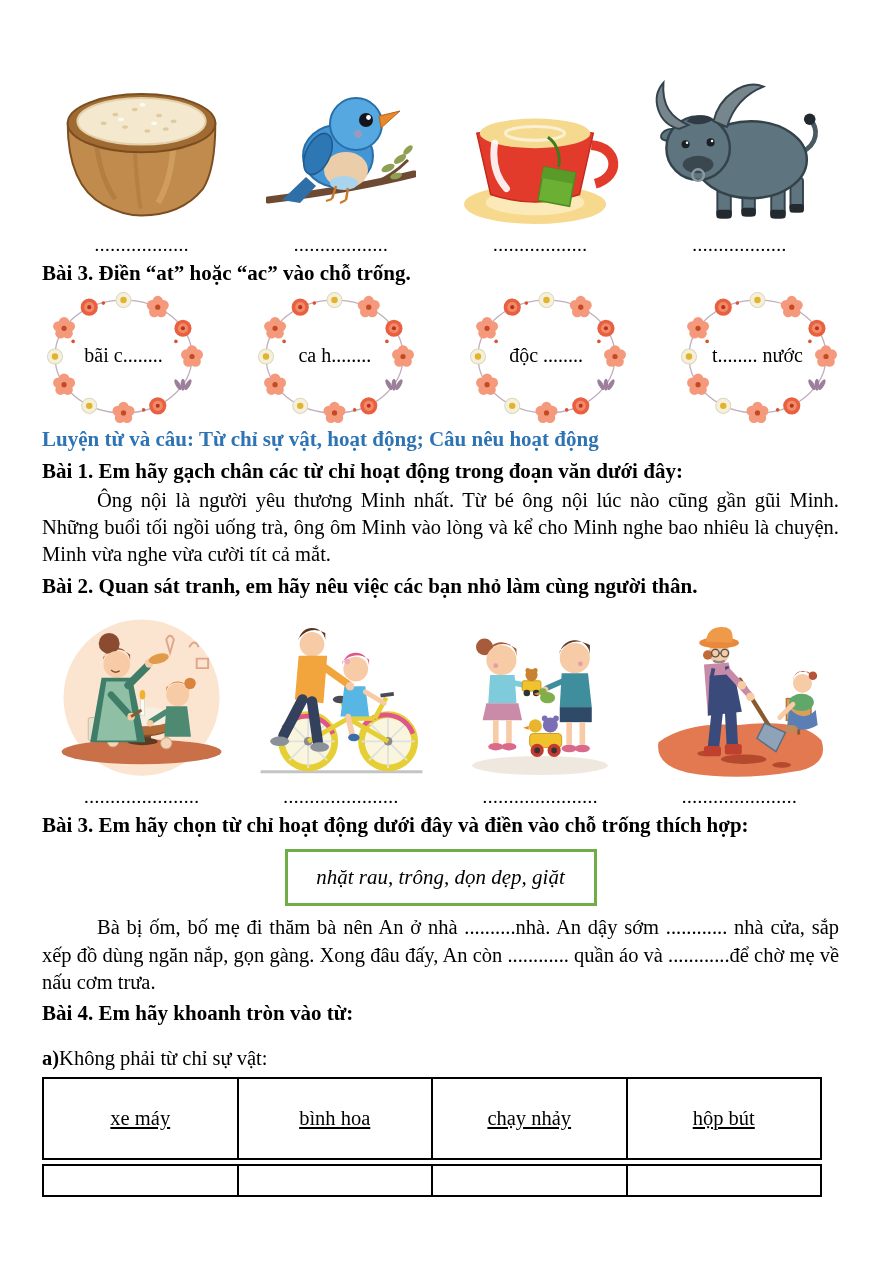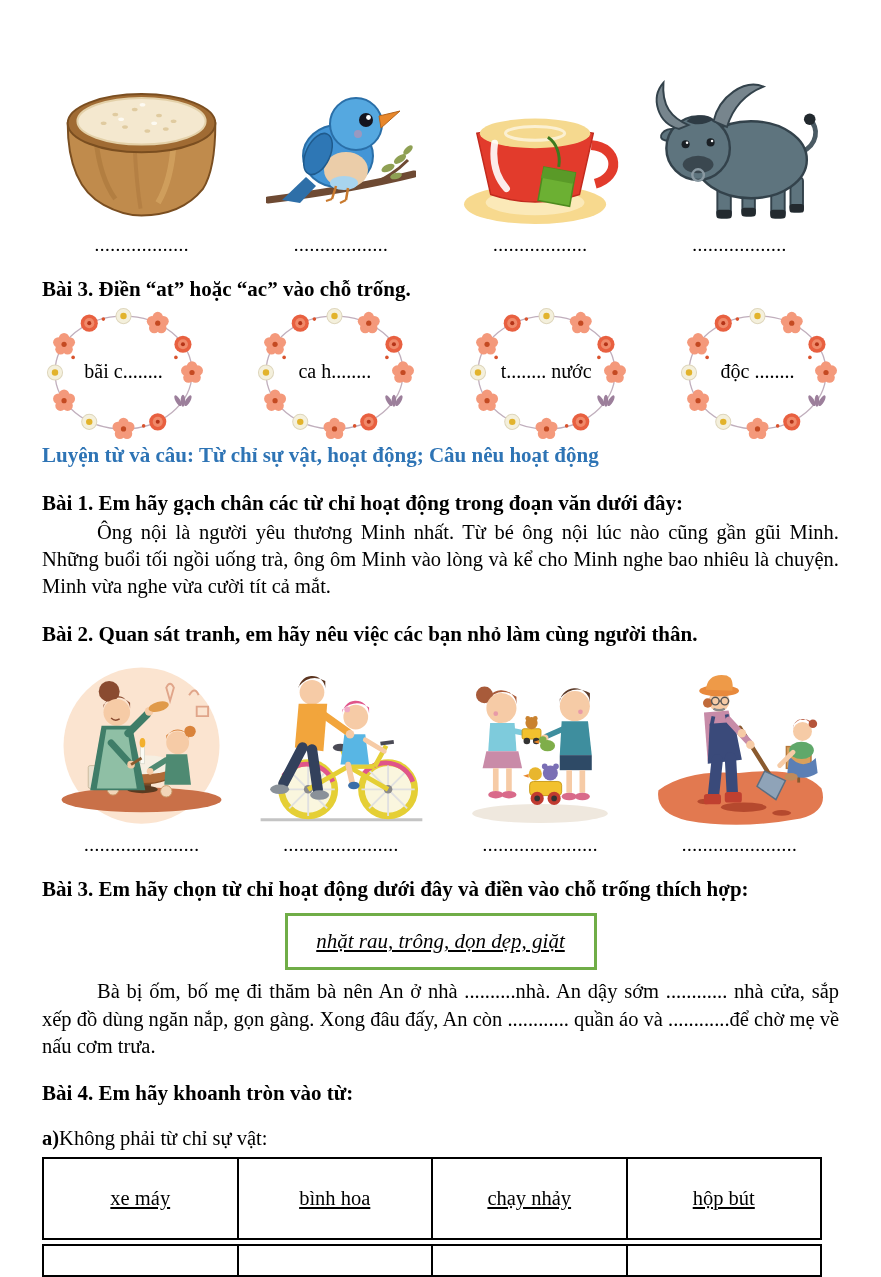--- a/index.html
+++ b/index.html
@@ -7,33 +7,33 @@
   .page { width:881px; height:1277px; background:#fff; padding:0 42px; overflow:hidden; }
 
   .img-row { display:flex; align-items:flex-end; justify-content:space-between; }
   .img-row.row1 { margin-top:52px; height:180px; }
   .img-row.row2 { margin-top:6px; height:178px; }
   .img-cell { flex:1; display:flex; align-items:flex-end; justify-content:center; }
 
   .dots-row { display:flex; margin-top:2px; }
   .dots-cell { flex:1; text-align:center; font-size:19px; letter-spacing:0.5px; white-space:nowrap; overflow:hidden; }
 
-  .bai-title { font-size:21px; font-weight:bold; margin-top:20px; line-height:1.3; }
+  .bai-title { font-size:21px; font-weight:bold; margin-top:4px; line-height:1.3; }
   .heading-blue { font-size:21px; font-weight:bold; color:#2E74B5; line-height:1.35; }
 
   .wreath-row { display:flex; justify-content:space-between; margin-top:2px; }
   .wreath { position:relative; width:163px; height:136px; }
   .wreath svg { width:100%; height:100%; }
   .wreath-text { position:absolute; left:0; right:0; top:50%; transform:translateY(-55%);
     text-align:center; font-size:20px; white-space:nowrap; }
 
   .para { font-size:20.5px; line-height:1.33; text-align:justify; text-indent:55px; margin-top:2px; }
 
   .word-box { width:312px; margin:10px auto 8px auto; border:3px solid #70AD47;
-    text-align:center; font-style:italic; font-size:21px; padding:13px 4px;text-decoration:underline; }
+    text-align:center; font-style:italic; font-size:21px; padding:13px 4px; }
 
   .sub-line { font-size:20.5px; line-height:1.4; margin-top:17px; }
   .sub-line b { font-weight:bold; }
 
   table.word-table { border-collapse:collapse; width:780px; margin-top:4px; table-layout:fixed; }
   table.word-table td { border:2px solid #000; text-align:center; font-size:20.5px; }
   table.tbl-a td { height:81px;text-decoration:underline; }
   table.tbl-b td { height:31px; }
 
   .sp { display:inline-block; }
@@ -194,27 +194,27 @@
     <div class="wreath">
       <svg viewBox="0 0 160 135">
           <use href="#wreath"></use>
         </svg>
       <span class="wreath-text">ca h........</span>
     </div>
     <div class="wreath">
       <svg viewBox="0 0 160 135">
           <use href="#wreath"></use>
         </svg>
-      <span class="wreath-text">t........ nước</span>
+      <span class="wreath-text">độc ........</span>
     </div>
     <div class="wreath">
       <svg viewBox="0 0 160 135">
           <use href="#wreath"></use>
         </svg>
-      <span class="wreath-text">độc ........</span>
+      <span class="wreath-text">t........ nước</span>
     </div>
   </div>
 
   <div class="heading-blue">Luyện từ và câu: Từ chỉ sự vật, hoạt động; Câu nêu hoạt động</div>
 
   <div class="bai-title">Bài 1. Em hãy gạch chân các từ chỉ hoạt động trong đoạn văn dưới đây:</div>
   <p class="para">Ông nội là người yêu thương Minh nhất. Từ bé ông nội lúc nào cũng gần gũi Minh. Những buổi tối ngồi uống trà, ông ôm Minh vào lòng và kể cho Minh nghe bao nhiêu là chuyện. Minh vừa nghe vừa cười tít cả mắt.</p>
 
   <div class="bai-title">Bài 2. Quan sát tranh, em hãy nêu việc các bạn nhỏ làm cùng người thân.</div>
 

